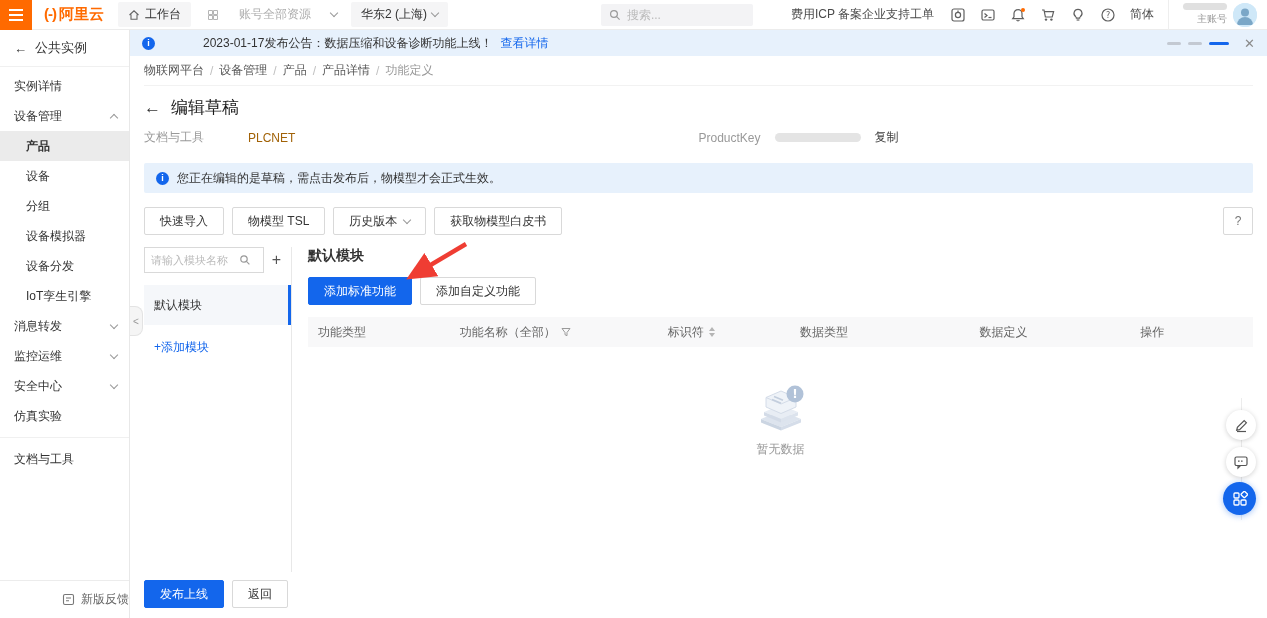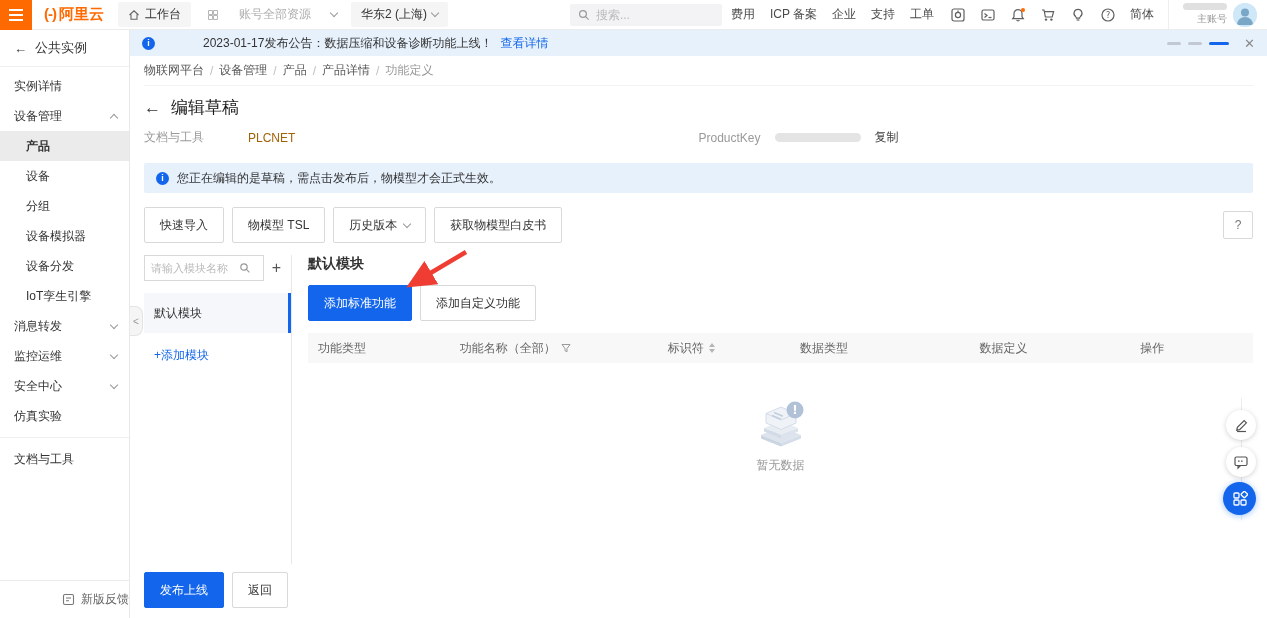--- a/index.html
+++ b/index.html
@@ -11,21 +11,21 @@
   .topbar { height:30px; flex:0 0 30px; display:flex; align-items:center; background:#fff; border-bottom:1px solid #ececec; }
   .hamburger { width:32px; height:30px; background:#ff6a00; display:flex; flex-direction:column; justify-content:center; align-items:center; gap:3px; cursor:pointer; }
   .hamburger i { display:block; width:14px; height:2px; background:#fff; }
   .logo { display:flex; align-items:baseline; margin-left:12px; color:#ff6a00; font-weight:bold; }
   .logo .mark { font-size:15px; letter-spacing:-1px; margin-right:3px; }
   .logo .txt { font-size:15px; }
   .chip { display:flex; align-items:center; gap:5px; background:#f5f5f6; border-radius:2px; padding:4px 10px; margin-left:14px; cursor:pointer; }
   .scope { display:flex; align-items:center; gap:20px; color:#adadad; margin-left:16px; cursor:pointer; }
   .tb-search { display:flex; align-items:center; gap:6px; background:#f3f3f5; border-radius:2px; height:22px; width:152px; padding:0 8px; margin-left:auto; color:#b8b8b8; }
   .tb-search input { border:none; outline:none; background:transparent; width:110px; font-size:12px; color:#333; }
-  .tb-links { display:flex; align-items:flex-start; gap:15px; margin-left:9px; }
+  .tb-links { display:flex; align-items:flex-start; margin-left:38px; }
   .tb-links span { cursor:pointer; color:#4a4a4a; }
   .tb-icons { display:flex; align-items:center; gap:14px; margin-left:16px; }
   .tb-icons .ic { position:relative; width:16px; height:16px; cursor:pointer; display:flex; align-items:center; justify-content:center; }
   .lang { margin-left:14px; cursor:pointer; color:#4a4a4a; }
   .acct { display:flex; align-items:center; gap:6px; margin-left:14px; padding:0 10px 0 14px; border-left:1px solid #eee; height:30px; cursor:pointer; }
   .acct-meta { display:flex; flex-direction:column; align-items:flex-end; gap:2px; }
   .redact { width:44px; height:7px; background:#e0e0e0; border-radius:4px; }
   .acct-label { font-size:10px; color:#999; }
   .avatar { width:24px; height:24px; border-radius:50%; overflow:hidden; background:#cfe8f8; flex:0 0 24px; }
   .chev { display:inline-block; width:6px; height:6px; border-right:1px solid #999; border-bottom:1px solid #999; transform:rotate(45deg); margin-top:-3px; }
@@ -69,21 +69,21 @@
   .prod-left { display:flex; align-items:center; }
   .p-label { color:#999; }
   .p-value { color:#a16207; margin-left:44px; }
   .prod-right { position:absolute; left:50%; top:0; display:flex; align-items:center; gap:14px; }
   .pk-redact { width:86px; height:9px; background:#e4e4e4; border-radius:5px; }
   .link { color:#404040; cursor:pointer; }
 
   .alert { margin-top:14px; background:#e7f1fc; border-radius:2px; height:30px; display:flex; align-items:center; gap:8px; padding:0 12px; color:#333; }
 
   .toolbar { display:flex; align-items:center; gap:8px; margin-top:14px; }
-  .btn { height:36px; padding:0 15px; background:#fff; border:1px solid #d9d9d9; border-radius:2px; font-size:12px; color:#333; display:inline-flex; align-items:center; gap:7px; cursor:pointer; font-family:inherit; }
+  .btn { height:28px; padding:0 15px; background:#fff; border:1px solid #d9d9d9; border-radius:2px; font-size:12px; color:#333; display:inline-flex; align-items:center; gap:7px; cursor:pointer; font-family:inherit; }
   .btn.primary { background:#1366ec; border-color:#1366ec; color:#fff; }
   .btn-help { height:28px; width:30px; padding:0; justify-content:center; margin-left:auto; color:#777; }
 
   .workspace { flex:1; display:flex; margin-top:12px; min-height:0; }
   .mod-panel { width:148px; flex:0 0 148px; border-right:1px solid #e8e8e8; display:flex; flex-direction:column; }
   .mod-search-row { display:flex; align-items:center; gap:8px; padding-right:10px; }
   .mod-search { flex:1; display:flex; align-items:center; height:26px; border:1px solid #d9d9d9; border-radius:0; padding:0 6px; gap:4px; }
   .mod-search input { border:none; outline:none; width:84px; font-size:11px; color:#333; background:transparent; }
   .mod-search input::placeholder, .tb-search input::placeholder { color:#bbb; }
   .mod-add-btn { color:#555; font-size:16px; cursor:pointer; line-height:1; }

